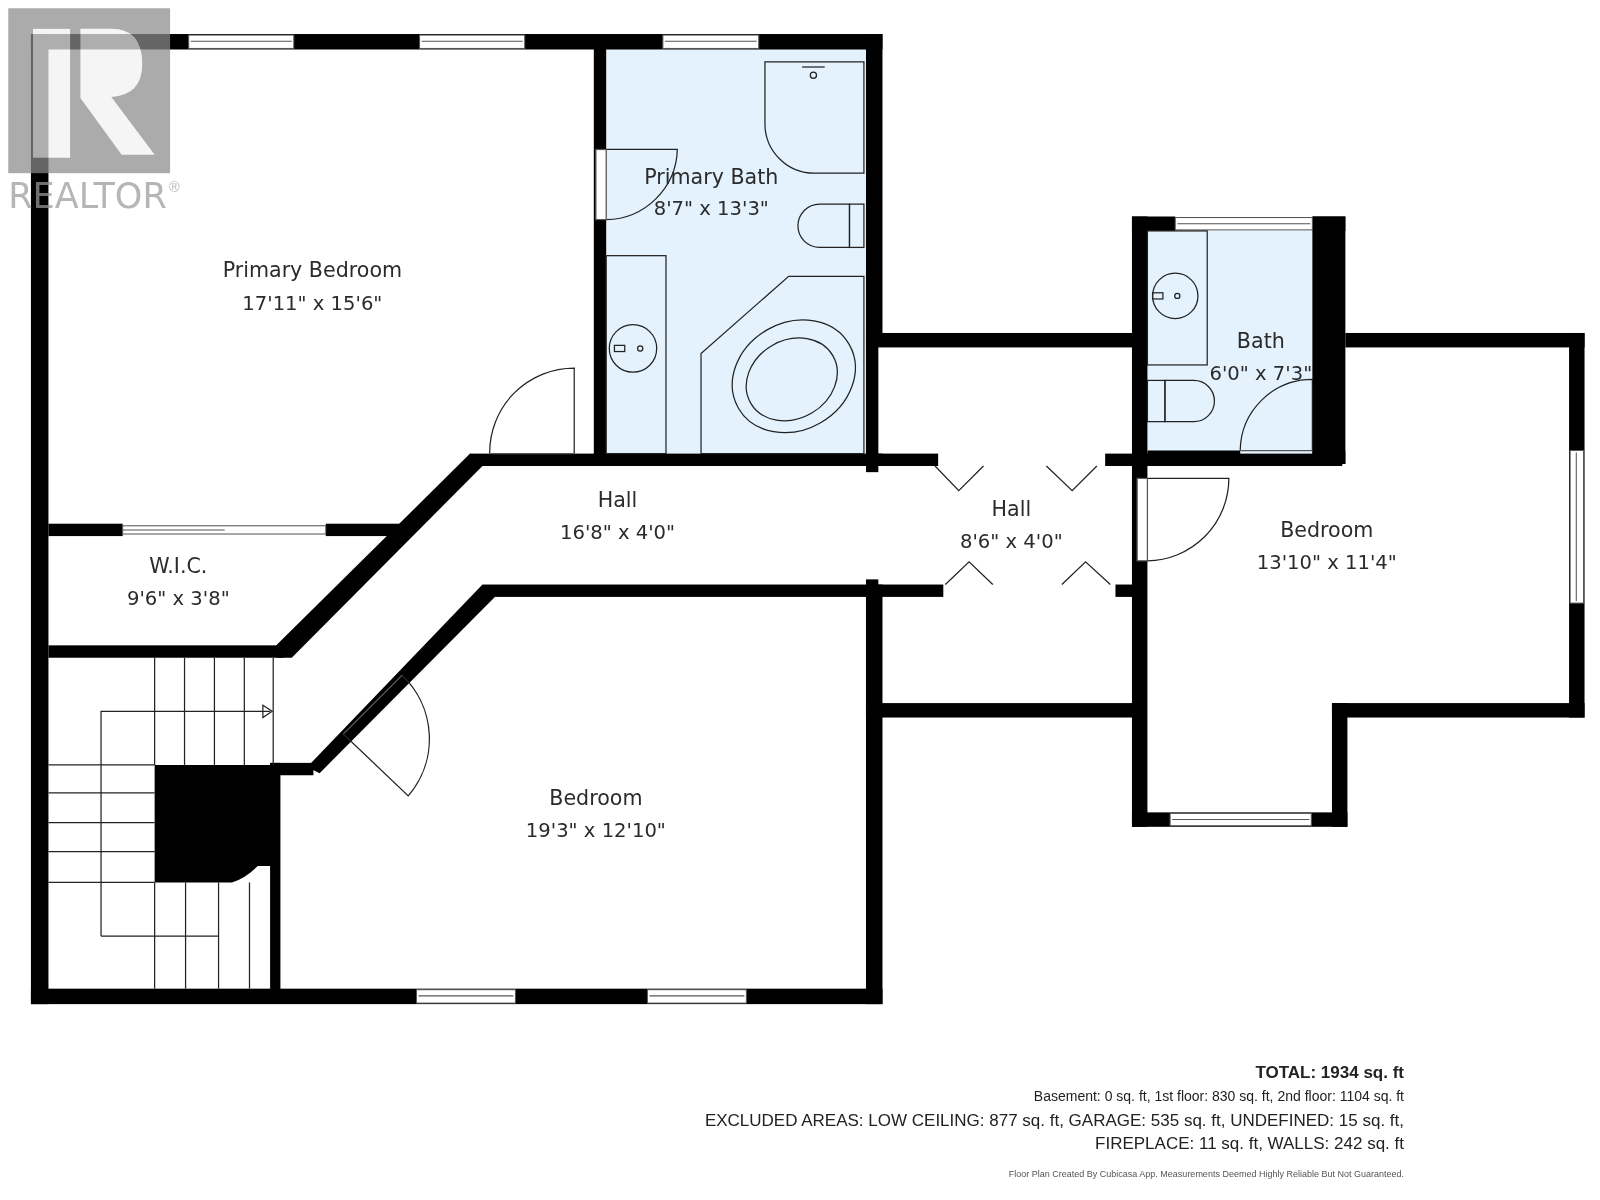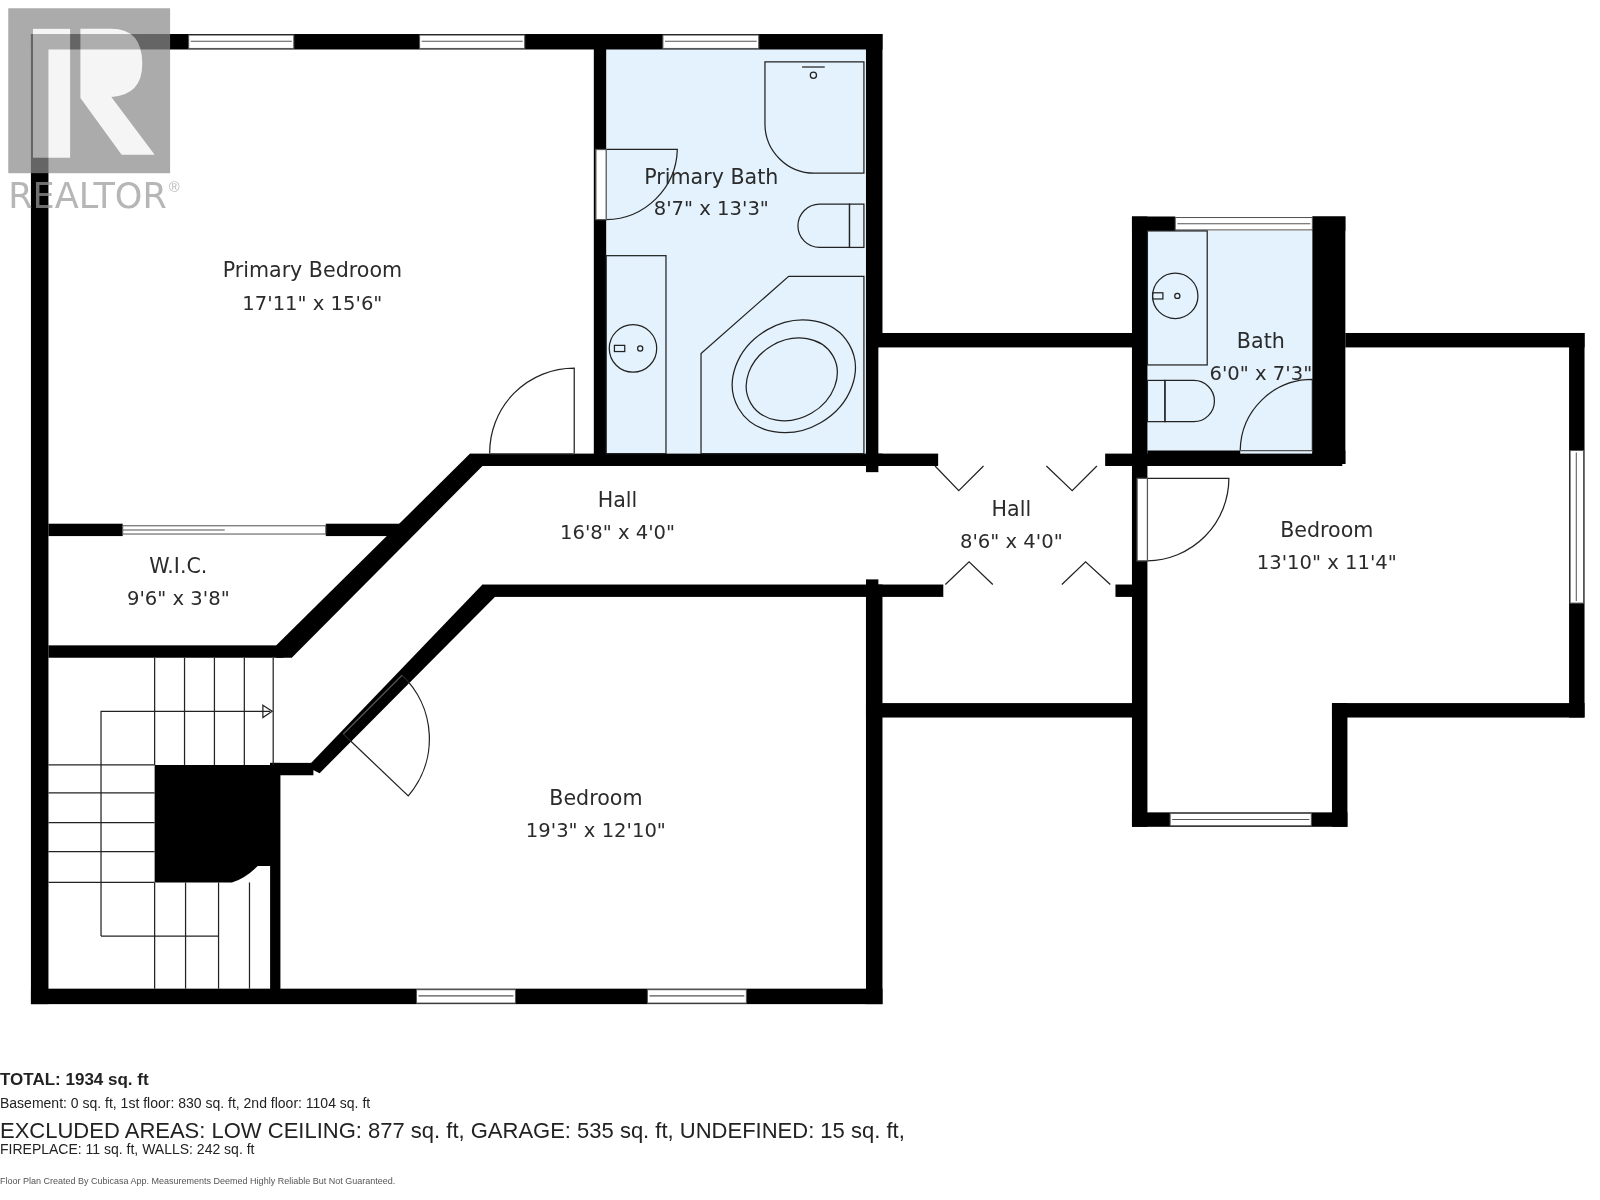--- a/index.html
+++ b/index.html
@@ -6,26 +6,26 @@
   body { width:1600px; height:1200px; position:relative; overflow:hidden;
          font-family:"Liberation Sans", "DejaVu Sans", sans-serif; }
   #plan { position:absolute; left:0; top:0; width:1600px; height:1200px; }
   .wall { fill:#000; }
   .bathfill { fill:#e3f2fc; }
   .fix { fill:none; stroke:#222; stroke-width:1.2; }
   .win { fill:#fff; stroke:#555; stroke-width:1; }
   .room-label { font-family:"DejaVu Sans", sans-serif; font-size:20px; fill:#2b2b2b; text-anchor:middle; }
   .room-dim { font-family:"DejaVu Sans", sans-serif; font-size:19px; fill:#2b2b2b; text-anchor:middle; }
   .logo-text { font-family:"DejaVu Sans", sans-serif; font-size:34px; fill:#9a9a9a; }
-  .summary { position:absolute; left:0; width:1404px; text-align:left; color:#222;
-             font-family:"Liberation Sans", sans-serif;margin-top:7px; }
+  .summary { position:absolute; left:0; width:1404px; text-align:right; color:#222;
+             font-family:"Liberation Sans", sans-serif; }
   .total { top:1063px; font-size:17px; font-weight:bold; }
   .line1 { top:1088px; font-size:14px; }
-  .line2 { top:1111px; font-size:22px; }
-  .line3 { top:1134px; font-size:14px; }
+  .line2 { top:1111px; font-size:17px; }
+  .line3 { top:1134px; font-size:17px; }
   .credit { top:1169px; font-size:9px; color:#555; }
 </style>
 </head>
 <body>
 
 <svg id="plan" viewBox="0 0 1552 1164" preserveAspectRatio="none" xmlns="http://www.w3.org/2000/svg">
 
   <rect class="bathfill" x="588" y="47" width="252" height="393"></rect>
   <rect class="bathfill" x="1113" y="224" width="160" height="216"></rect>
 

